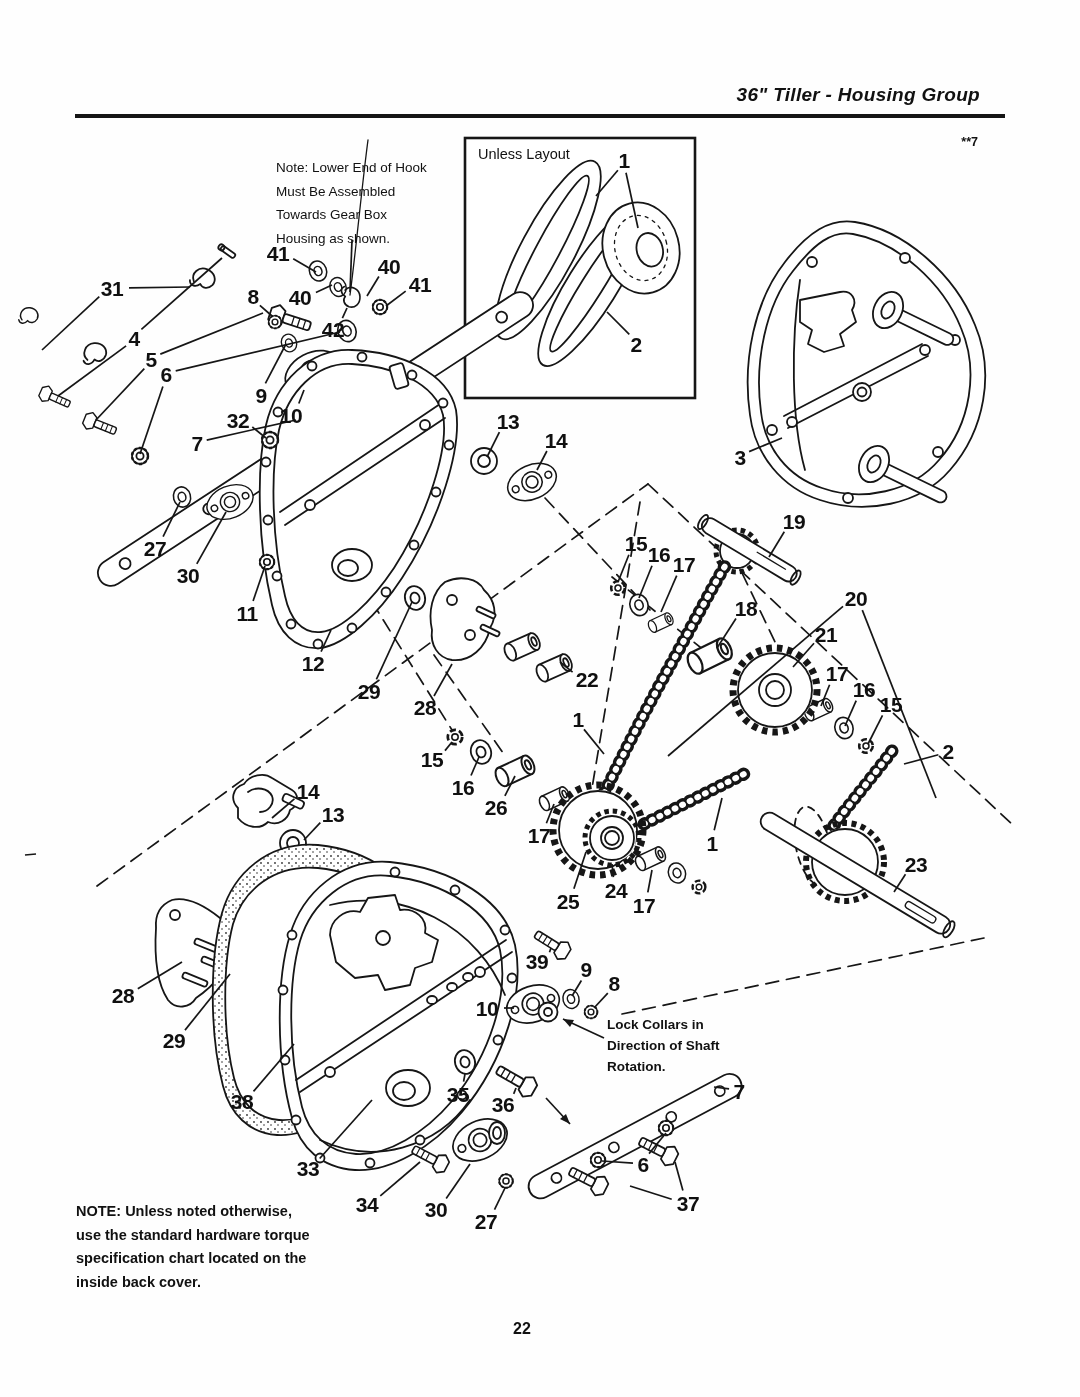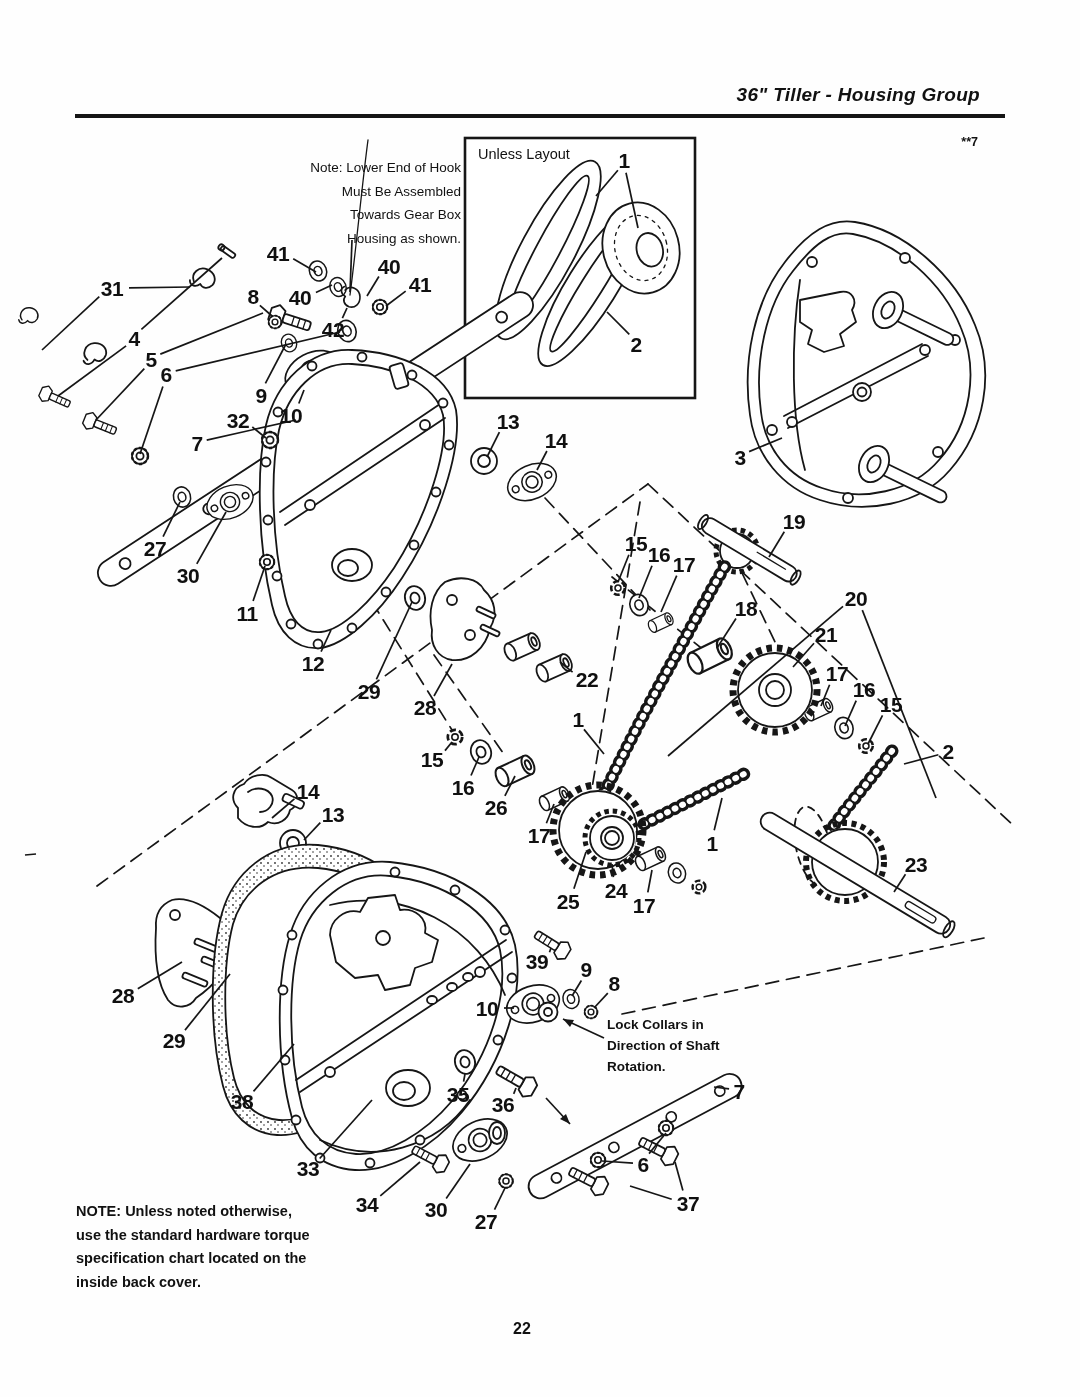--- a/index.html
+++ b/index.html
@@ -2,21 +2,21 @@
 <html><head>
 <meta charset="utf-8">
 <style>
   html,body{margin:0;padding:0;background:#e8e8e8;}
   .page{position:relative;width:1080px;height:1397px;background:#fefefe;
         font-family:"Liberation Sans",sans-serif;color:#111;overflow:hidden;}
   .abs{position:absolute;}
   .hdr{top:84px;right:100px;font-style:italic;font-weight:bold;font-size:19px;letter-spacing:.3px;}
   .rule{top:114px;left:75px;width:930px;height:4px;background:#151515;}
   .pref{top:135px;right:102px;font-weight:bold;font-size:12.5px;}
-  .topnote{top:156px;left:276px;width:185px;font-size:13.5px;line-height:23.5px;white-space:pre-line;text-align:right;}
+  .topnote{top:156px;left:276px;width:185px;font-size:13.5px;line-height:23.5px;white-space:pre-line;}
   .insetlbl{top:146px;left:478px;font-size:14.5px;}
   .locknote{top:1014px;left:607px;width:130px;font-size:13.5px;font-weight:600;line-height:21px;white-space:pre-line;}
   .botnote{top:1200px;left:76px;width:285px;font-size:14.5px;font-weight:bold;line-height:23.5px;white-space:pre-line;}
   .pgnum{top:1320px;left:500px;width:44px;text-align:center;font-weight:bold;font-size:16px;}
   svg.art{position:absolute;inset:0;width:1080px;height:1397px;}
   .ln{stroke:#161616;fill:none;stroke-width:1.8;stroke-linecap:round;stroke-linejoin:round;}
   .fw{stroke:#161616;fill:#fff;stroke-width:1.8;stroke-linejoin:round;}
   .thin{stroke-width:1.3;}
   .dash{stroke-dasharray:13 8;stroke-width:1.7;}
   .dots{stroke-dasharray:7 6;}

